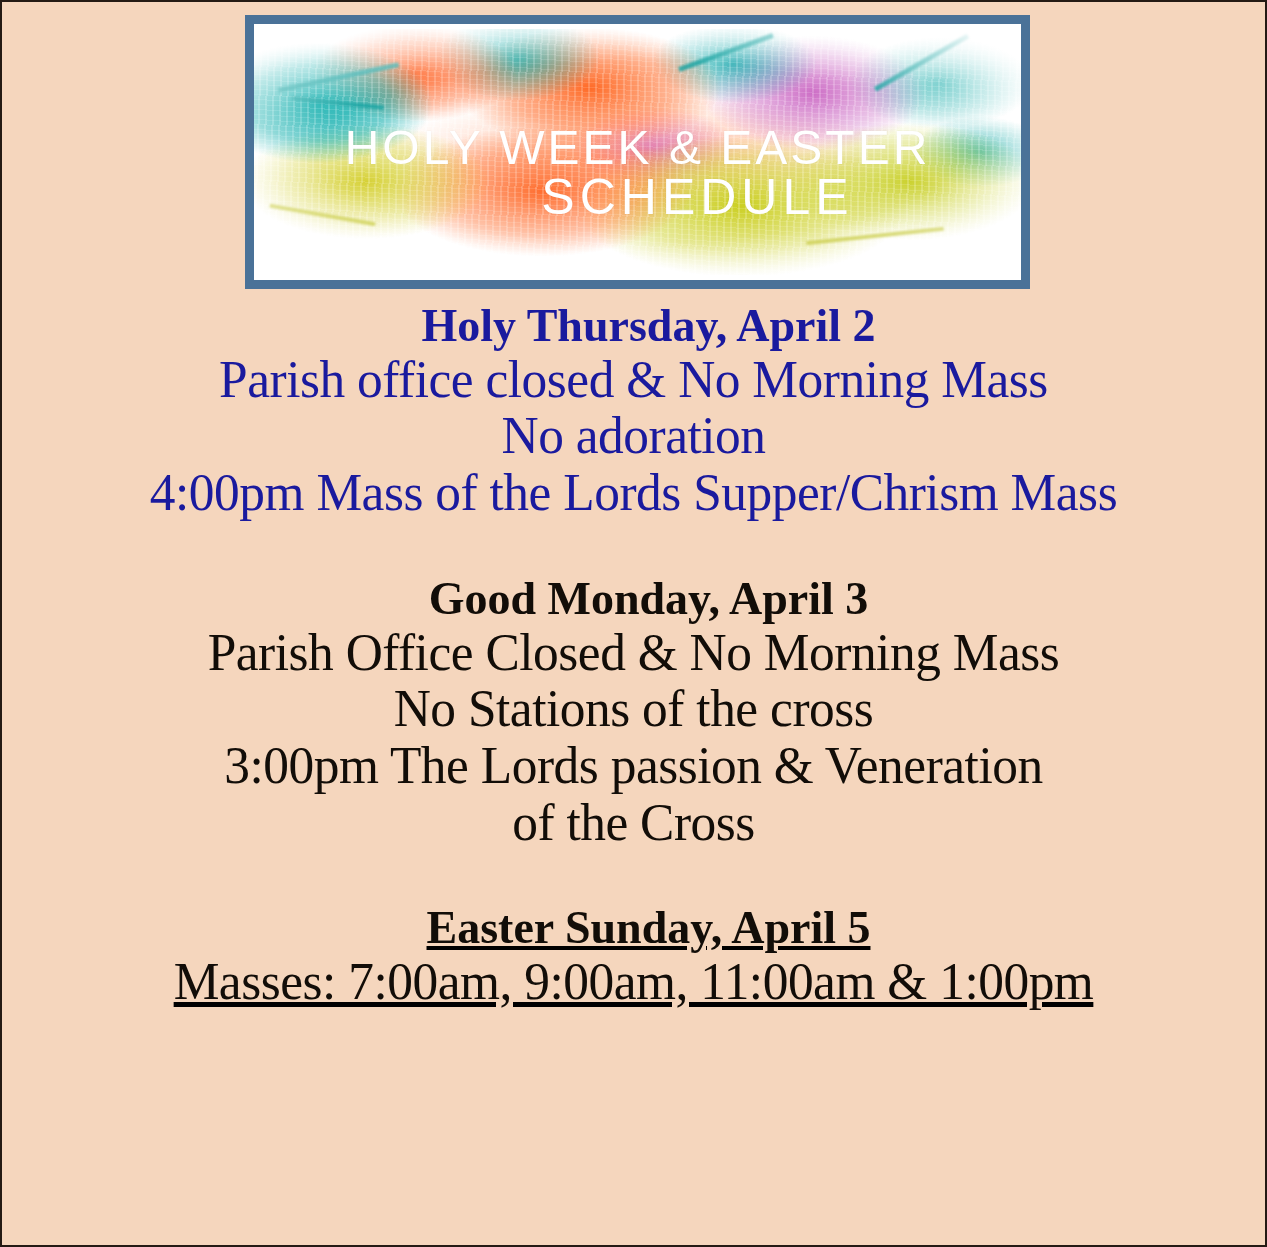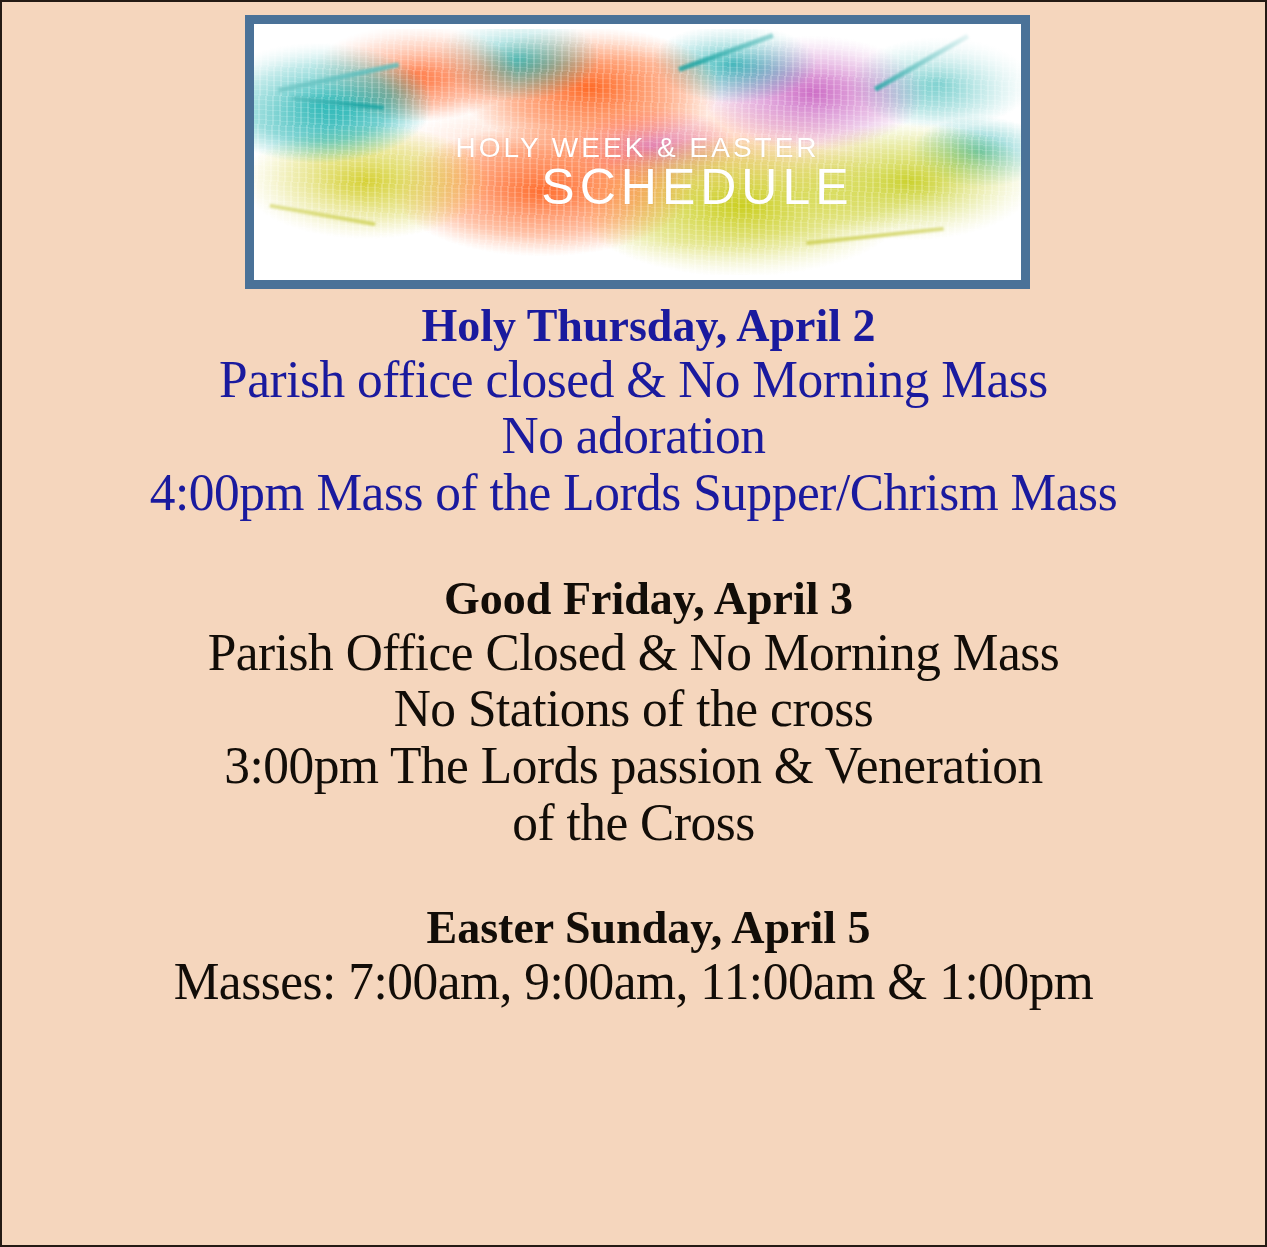--- a/index.html
+++ b/index.html
@@ -107,21 +107,21 @@
     flex-direction: column;
     align-items: center;
     justify-content: center;
     text-align: center;
     color: #ffffff;
     font-family: "Liberation Sans", "DejaVu Sans", sans-serif;
     line-height: 1;
     text-shadow: 0 0 2px rgba(0,0,0,0.07);
   }
   .banner-line1 {
-    font-size: 28px;
+    font-size: 48px;
     letter-spacing: 3px;
     font-weight: 400;
     margin-top: 42px;
   }
   .banner-line2 {
     font-size: 112px;
     font-weight: 700;
     letter-spacing: 1px;
     margin-top: 2px;
     line-height: .92;
@@ -136,21 +136,21 @@
 
   
   .schedule {
     position: absolute;
     left: 0;
     right: 0;
     top: 300px;
     text-align: center;
   }
   .day-block { margin: 0 0 54px 0; }
-  .day-block:last-child { margin-bottom: 0; }
+  .day-block:last-child { margin-bottom: 0; text-decoration: underline; }
 
   .day-title {
     font-weight: 700;
     font-size: 46px;
     line-height: 1.06;
     letter-spacing: 0px;
     margin: 0;
     padding-left: 30px;
   }
   .day-line {
@@ -190,21 +190,21 @@
   <div class="schedule">
 
     <div class="day-block navy">
       <p class="day-title">Holy Thursday, April 2</p>
       <p class="day-line">Parish office closed &amp; No Morning Mass</p>
       <p class="day-line">No adoration</p>
       <p class="day-line">4:00pm Mass of the Lords Supper/Chrism Mass</p>
     </div>
 
     <div class="day-block ink">
-      <p class="day-title">Good Friday, April 3</p>
+      <p class="day-title">Good Monday, April 3</p>
       <p class="day-line">Parish Office Closed &amp; No Morning Mass</p>
       <p class="day-line">No Stations of the cross</p>
       <p class="day-line">3:00pm The Lords passion &amp; Veneration</p>
       <p class="day-line">of the Cross</p>
     </div>
 
 
     <div class="day-block ink">
       <p class="day-title">Easter Sunday, April 5</p>
       <p class="day-line">Masses: 7:00am, 9:00am, 11:00am &amp; 1:00pm</p>

